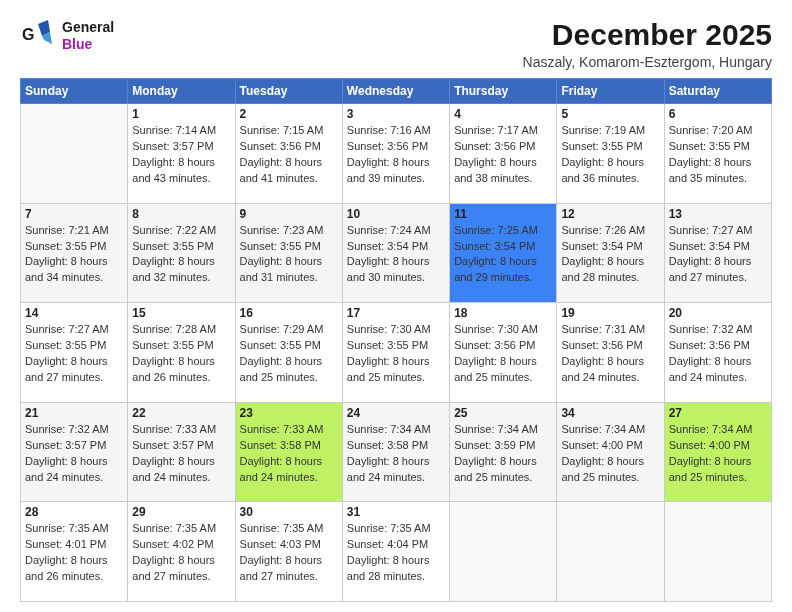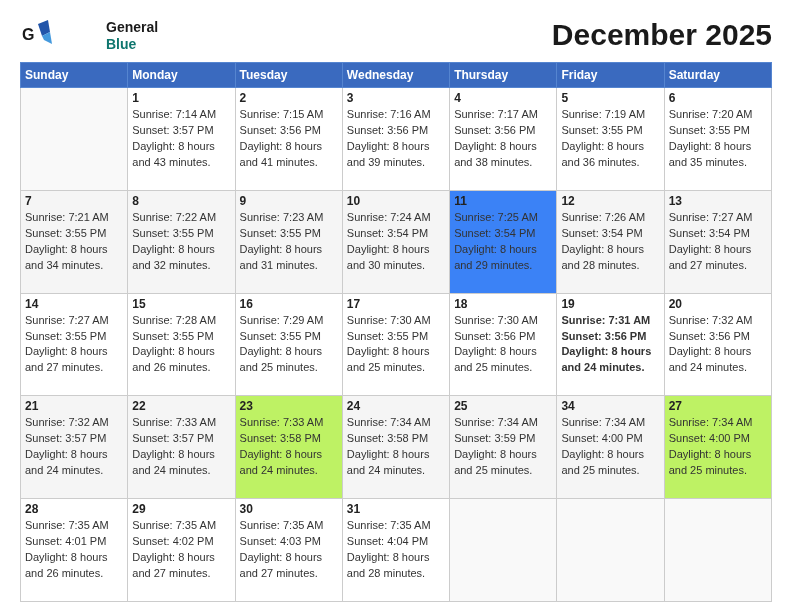--- a/index.html
+++ b/index.html
@@ -26,21 +26,20 @@
     .logo {
       display: flex;
       align-items: center;
       gap: 6px;
     }
     .logo-text {
       font-size: 14px;
       font-weight: bold;
       color: #1a1a1a;
       line-height: 1.2;
-      margin-left: 44px;
     }
     .logo-icon {
       width: 36px;
       height: 36px;
     }
     .title-block {
       text-align: right;
     }
     .main-title {
       font-size: 30px;
@@ -100,25 +99,26 @@
       <svg class="logo-icon" viewBox="0 0 36 36">
         <rect x="0" y="0" width="36" height="36" fill="white"></rect>
 
         <text x="2" y="22" font-family="Arial" font-weight="bold" font-size="16" fill="#1a1a1a">G</text>
 
         <polygon points="18,6 28,2 30,14 22,18" fill="#2255aa"></polygon>
         <polygon points="22,18 30,14 32,26 24,22" fill="#4499dd"></polygon>
       </svg>
       <div class="logo-text">
         <div>General</div>
-        <div style="color:#0f766e;">Blue</div>
+        <div style="color:#a21caf;">Blue</div>
       </div>
     </div>
     <div class="title-block">
       <div class="main-title">December 2025</div>
+      <div class="subtitle">Naszaly, Komarom-Esztergom, Hungary</div>
     </div>
   </div>
 
   <table class="calendar">
     <thead>
       <tr>
       <th>Sunday</th>
           <th>Monday</th>
           <th>Tuesday</th>
           <th>Wednesday</th>
@@ -255,21 +255,21 @@
           </td>
           <td>
             <span class="day-num">18</span>
             <div class="day-info" style="white-space: pre-line;">Sunrise: 7:30 AM
 Sunset: 3:56 PM
 Daylight: 8 hours
 and 25 minutes.</div>
           </td>
           <td>
             <span class="day-num">19</span>
-            <div class="day-info" style="white-space: pre-line; font-weight: bold;">Sunrise: 7:31 AM
+            <div class="day-info" style="white-space: pre-line;">Sunrise: 7:31 AM
 Sunset: 3:56 PM
 Daylight: 8 hours
 and 24 minutes.</div>
           </td>
           <td>
             <span class="day-num">20</span>
             <div class="day-info" style="white-space: pre-line;">Sunrise: 7:32 AM
 Sunset: 3:56 PM
 Daylight: 8 hours
 and 24 minutes.</div>

